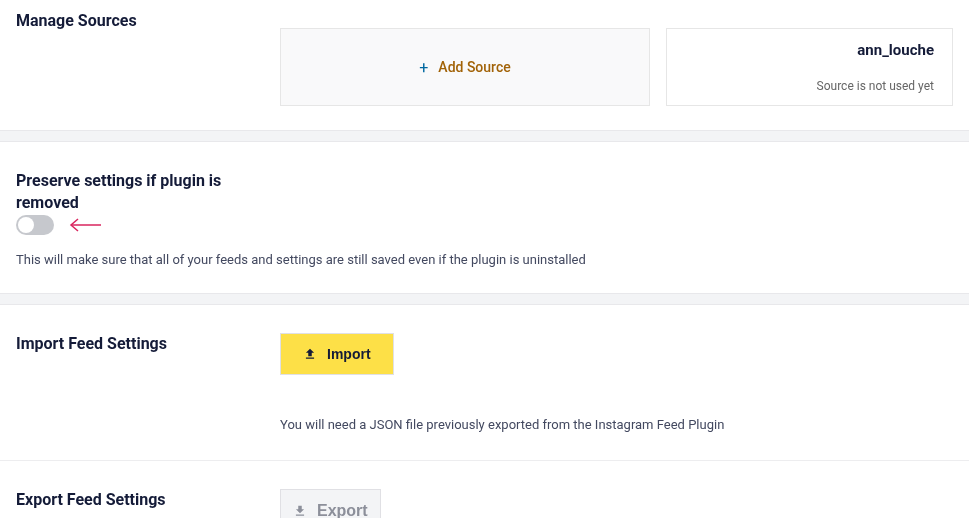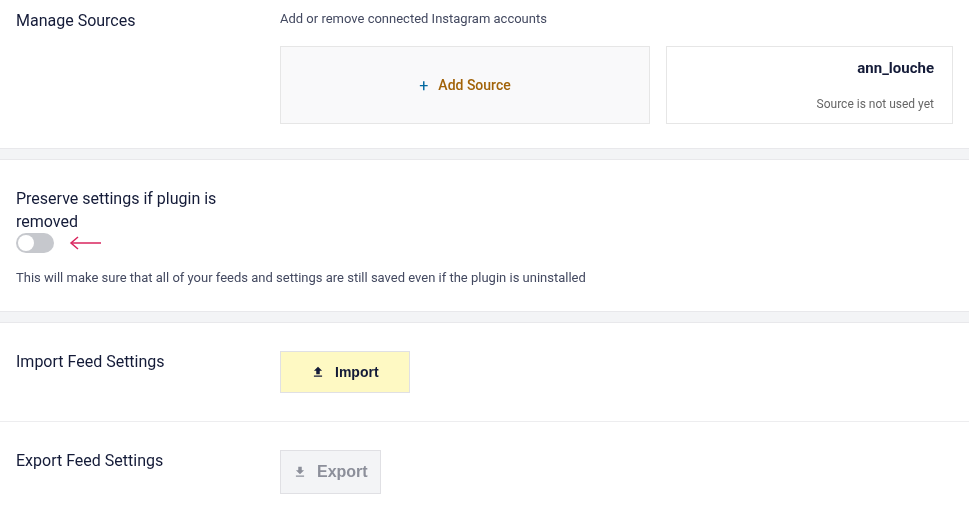--- a/index.html
+++ b/index.html
@@ -18,21 +18,21 @@
       padding: 10px 16px 24px;
       background: #fff;
     }
     .section-label {
       width: 264px;
       flex-shrink: 0;
       padding-right: 20px;
     }
     .section-label h3 {
       font-size: 16px;
-      font-weight: 400;
+      font-weight: 700;
       color: #141b38;
       line-height: 1.4;
     }
     .section-content {
       flex: 1;
     }
     .subtext {
       font-size: 13px;
       color: #434960;
       line-height: 1.4;
@@ -113,22 +113,22 @@
     .arrow-icon {
       color: #d9255e;
     }
     .arrow-icon svg {
       display: block;
     }
     .import-btn {
       display: inline-flex;
       align-items: center;
       gap: 10px;
-      padding: 12px 30px;
-      background: #fef9c3;
+      padding: 12px 22px;
+      background: #fde047;
       border: 1px solid #e0e0e4;
       cursor: pointer;
       font-size: 14px;
       font-weight: 600;
       color: #141b38;
     }
     .import-btn svg {
       width: 14px;
       height: 14px;
     }
@@ -197,21 +197,20 @@
     }
   </style>
 </head>
 <body>
 
 <div class="section">
   <div class="section-label">
     <h3>Manage Sources</h3>
   </div>
   <div class="section-content">
-    <div class="subtext">Add or remove connected Instagram accounts</div>
     <div class="source-row">
       <div class="add-source-card">
         <span class="plus">+</span>
         <span class="label">Add Source</span>
       </div>
       <div class="source-card">
         <div class="source-name">ann_louche</div>
         <div class="source-status">Source is not used yet</div>
       </div>
     </div>
@@ -246,20 +245,21 @@
   <div class="section-label">
     <h3>Import Feed Settings</h3>
   </div>
   <div class="section-content">
     <button class="import-btn">
       <svg viewBox="0 0 24 24">
         <path fill="#141b38" d="M9 16h6v-6h4l-7-7-7 7h4v6zm-4 2h14v2H5v-2z"></path>
       </svg>
       <span>Import</span>
     </button>
+    <div class="help-text">You will need a JSON file previously exported from the Instagram Feed Plugin</div>
   </div>
 </div>
 
 <div class="thin-divider"></div>
 
 <div class="section section-export">
   <div class="section-label">
     <h3>Export Feed Settings</h3>
   </div>
   <div class="section-content">

